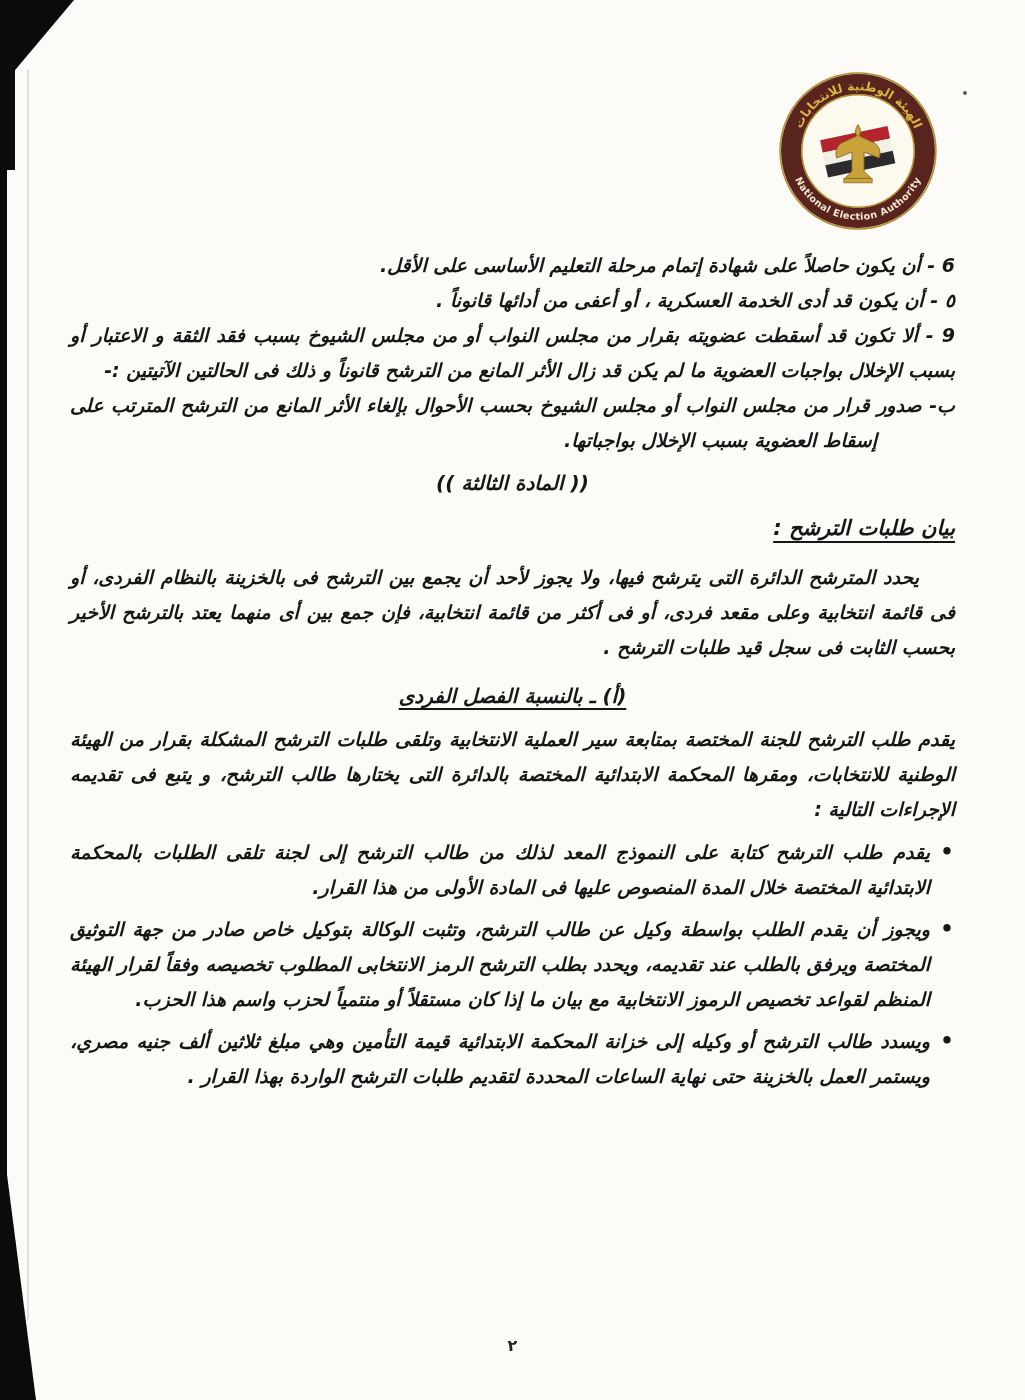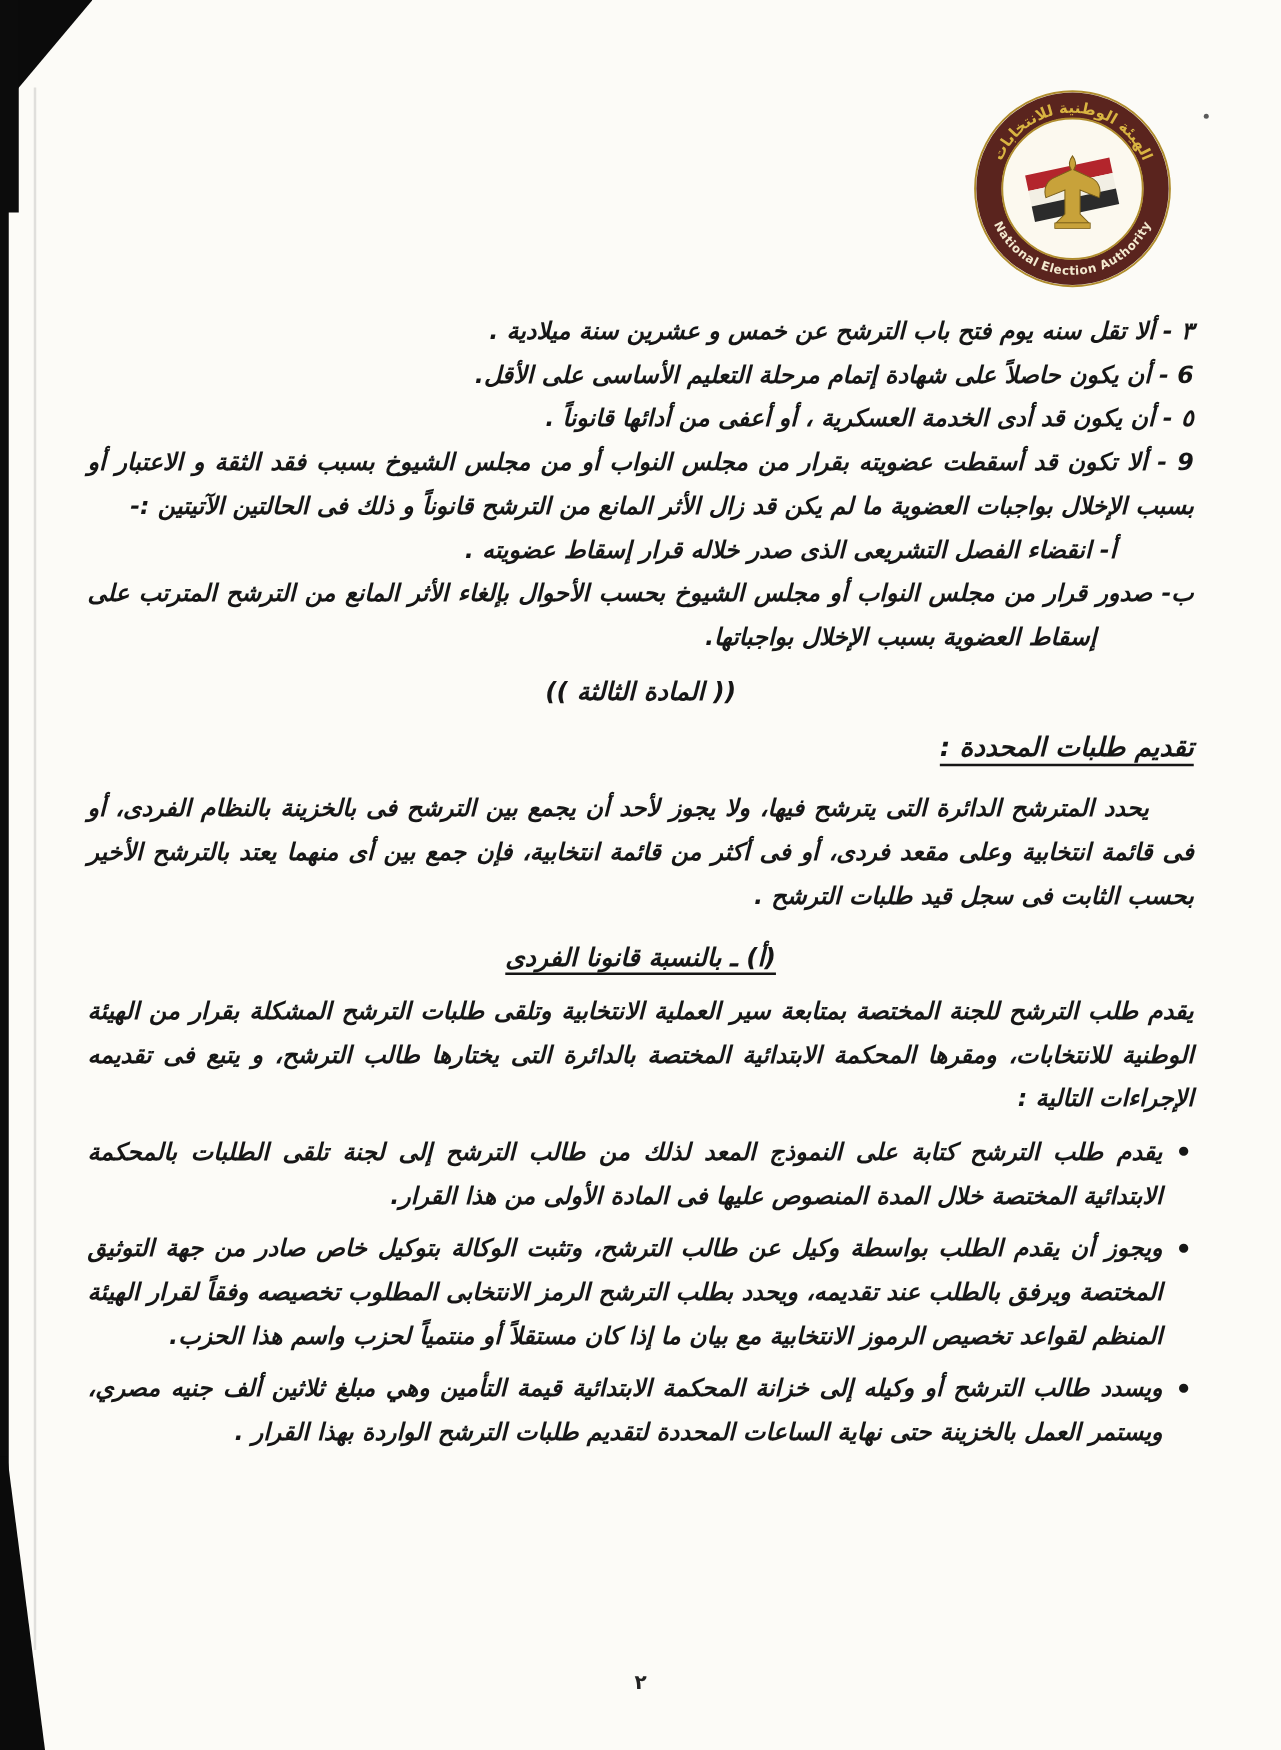--- a/index.html
+++ b/index.html
@@ -134,40 +134,38 @@
 
       <g transform="translate(80,84)">
         <path d="M0,-30 C-3,-26 -3,-22 -1,-19 L-16,-12 C-21,-9 -23,-3 -21,3 L-6,-3 L-6,16 L-13,23 L13,23 L6,16 L6,-3 L21,3 C23,-3 21,-9 16,-12 L1,-19 C3,-22 3,-26 0,-30 Z" fill="#c8a23a" stroke="#7a5f1a" stroke-width="0.8"></path>
         <rect x="-14" y="23" width="28" height="4.5" fill="#c8a23a" stroke="#7a5f1a" stroke-width="0.6"></rect>
       </g>
     </svg>
   </div>
 
   <div class="content">
 
-    <div class="line">٣ - ألا تقل سنه يوم فتح باب الترشح عن خمس و عشرين سنة ميلادية .</div>
     <div class="line">6 - أن يكون حاصلاً على شهادة إتمام مرحلة التعليم الأساسى على الأقل.</div>
     <div class="line">٥ - أن يكون قد أدى الخدمة العسكرية ، أو أعفى من أدائها قانوناً .</div>
     <div class="para">9 - ألا تكون قد أسقطت عضويته بقرار من مجلس النواب أو من مجلس الشيوخ بسبب فقد الثقة و الاعتبار أو بسبب الإخلال بواجبات العضوية ما لم يكن قد زال الأثر المانع من الترشح قانوناً و ذلك فى الحالتين الآتيتين :-</div>
 
-    <div class="indent-a">أ- انقضاء الفصل التشريعى الذى صدر خلاله قرار إسقاط عضويته .</div>
     <div class="hang">ب- صدور قرار من مجلس النواب أو مجلس الشيوخ بحسب الأحوال  بإلغاء الأثر المانع من الترشح المترتب على إسقاط العضوية بسبب الإخلال بواجباتها.</div>
 
     <div class="article-heading">
       <span>(( المادة الثالثة ))</span>
     </div>
 
     <div class="section-heading">
-      <span>تقديم طلبات المحددة :</span>
+      <span>بيان طلبات الترشح :</span>
     </div>
 
     <div class="para intro first-indent">يحدد المترشح الدائرة التى يترشح فيها، ولا يجوز لأحد أن يجمع بين الترشح فى بالخزينة بالنظام الفردى، أو فى قائمة انتخابية وعلى مقعد فردى، أو فى أكثر من قائمة انتخابية، فإن جمع بين أى منهما يعتد بالترشح الأخير بحسب الثابت فى سجل قيد طلبات الترشح .</div>
 
     <div class="subsection-heading">
-      <span>(أ) ـ بالنسبة قانونا الفردى</span>
+      <span>(أ) ـ بالنسبة الفصل الفردى</span>
     </div>
 
     <div class="para body-para">يقدم طلب الترشح للجنة المختصة بمتابعة سير العملية الانتخابية وتلقى طلبات الترشح المشكلة بقرار من الهيئة الوطنية للانتخابات، ومقرها المحكمة الابتدائية المختصة بالدائرة التى يختارها طالب الترشح،  و يتبع فى تقديمه الإجراءات التالية :</div>
 
     <div class="bullets">
       <div class="bullet">
         <span class="dot">•</span>
         <span class="txt">يقدم طلب الترشح كتابة على النموذج المعد لذلك  من طالب الترشح إلى لجنة تلقى الطلبات بالمحكمة الابتدائية المختصة خلال المدة المنصوص عليها فى المادة الأولى من هذا القرار.</span>
       </div>
       <div class="bullet">

